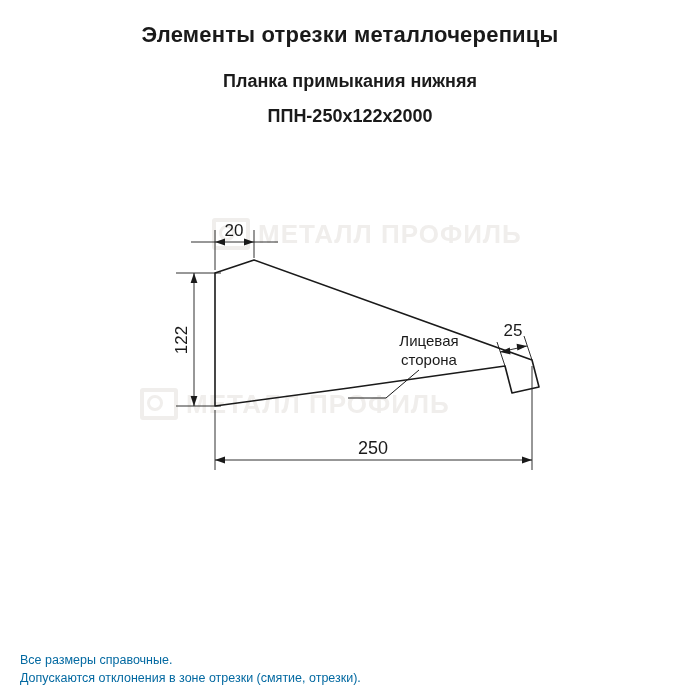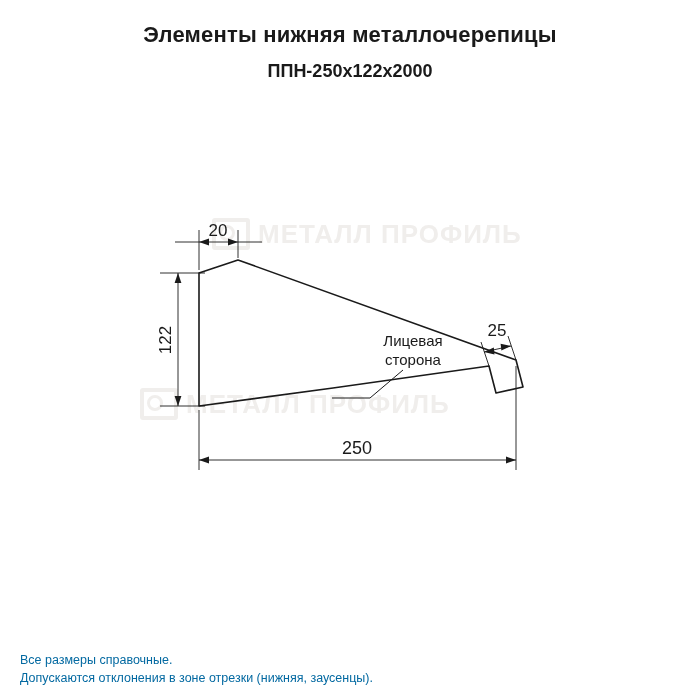--- a/index.html
+++ b/index.html
@@ -41,21 +41,21 @@
   }
   .title-code {
     font-size: 18px;
     font-weight: bold;
     margin-top: 12px;
     line-height: 1.25;
   }
   .drawing {
     position: absolute;
     top: 170px;
-    left: 0;
+    left: 16px;
     width: 640px;
     height: 340px;
   }
   .footer {
     position: absolute;
     left: 20px;
     bottom: 12px;
     width: 660px;
     font-size: 12.5px;
     line-height: 1.5;
@@ -114,21 +114,22 @@
     </div>
   </div>
   <div class="wm" style="top:388px; left:140px;">
     <div class="wm-row">
       <span class="wm-box"></span>
       <span class="wm-text">МЕТАЛЛ ПРОФИЛЬ</span>
     </div>
   </div>
 
   <div class="title-block">
-    <div class="title-main">Элементы нижняя металлочерепицы</div>
+    <div class="title-main">Элементы отрезки металлочерепицы</div>
+    <div class="title-sub">Планка примыкания нижняя</div>
     <div class="title-code">ППН-250х122х2000</div>
   </div>
 
   <div class="drawing">
     <svg width="700" height="340" viewBox="0 0 700 340" xmlns="http://www.w3.org/2000/svg">
       <g fill="none" stroke="#1a1a1a" stroke-width="1.6" stroke-linecap="round" stroke-linejoin="round">
 
         <path d="M 238 90 L 199 103 L 199 236 L 333 218 L 489 196 L 496 223 L 523 217 L 516 190 Z"></path>
       </g>
 
@@ -171,16 +172,16 @@
       <g stroke="#1a1a1a" stroke-width="1" fill="none">
         <polyline points="332,228 370,228 403,200"></polyline>
       </g>
       <text x="413" y="176" font-family="Liberation Sans, sans-serif" font-size="15" fill="#1a1a1a" text-anchor="middle">Лицевая</text>
       <text x="413" y="195" font-family="Liberation Sans, sans-serif" font-size="15" fill="#1a1a1a" text-anchor="middle">сторона</text>
     </svg>
   </div>
 
   <div class="footer">
     <div>Все размеры справочные.</div>
-    <div>Допускаются отклонения в зоне отрезки (нижняя, заусенцы).</div>
+    <div>Допускаются отклонения в зоне отрезки (смятие, отрезки).</div>
   </div>
 
 </div>
 
 </body></html>

